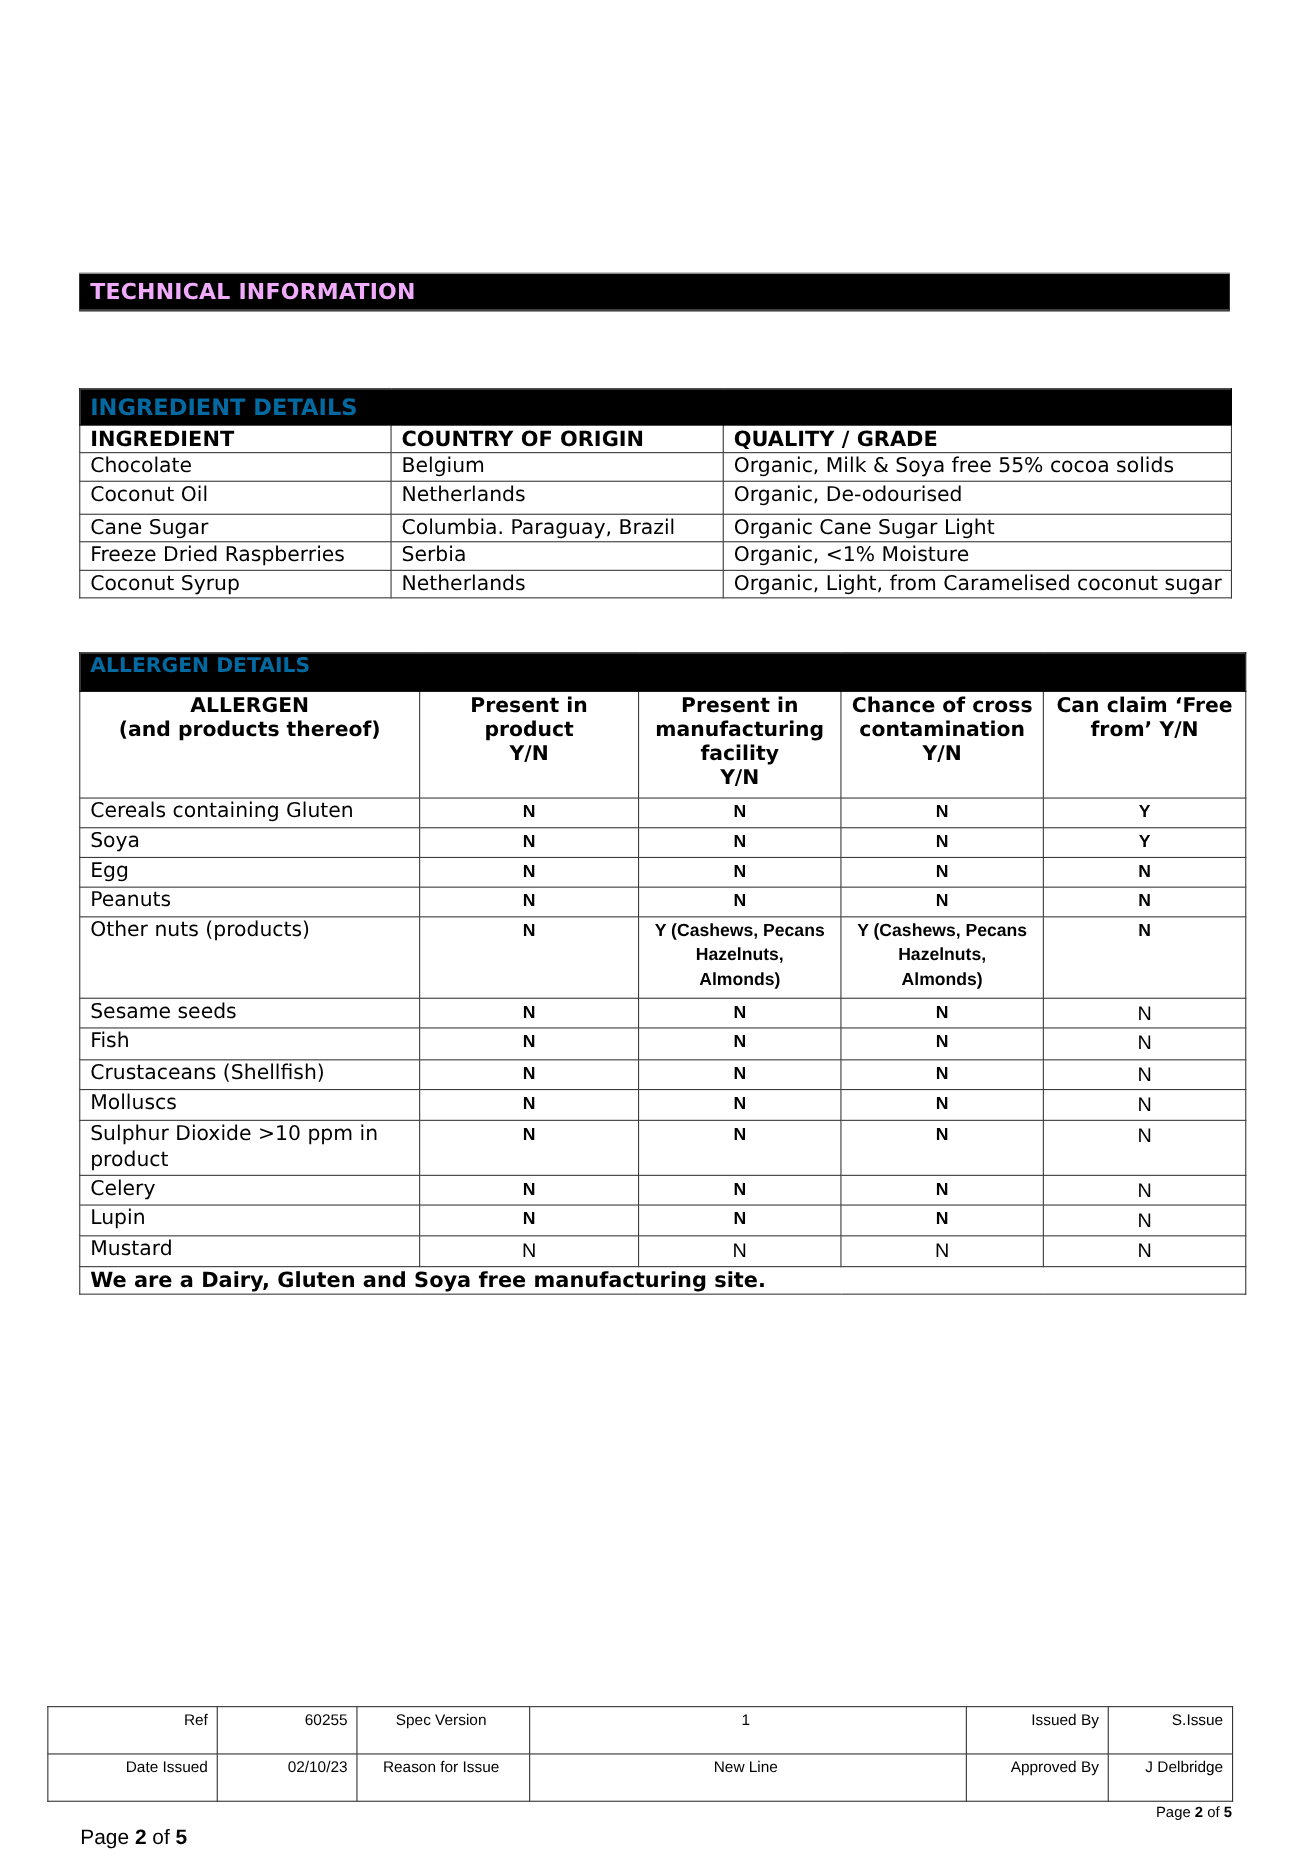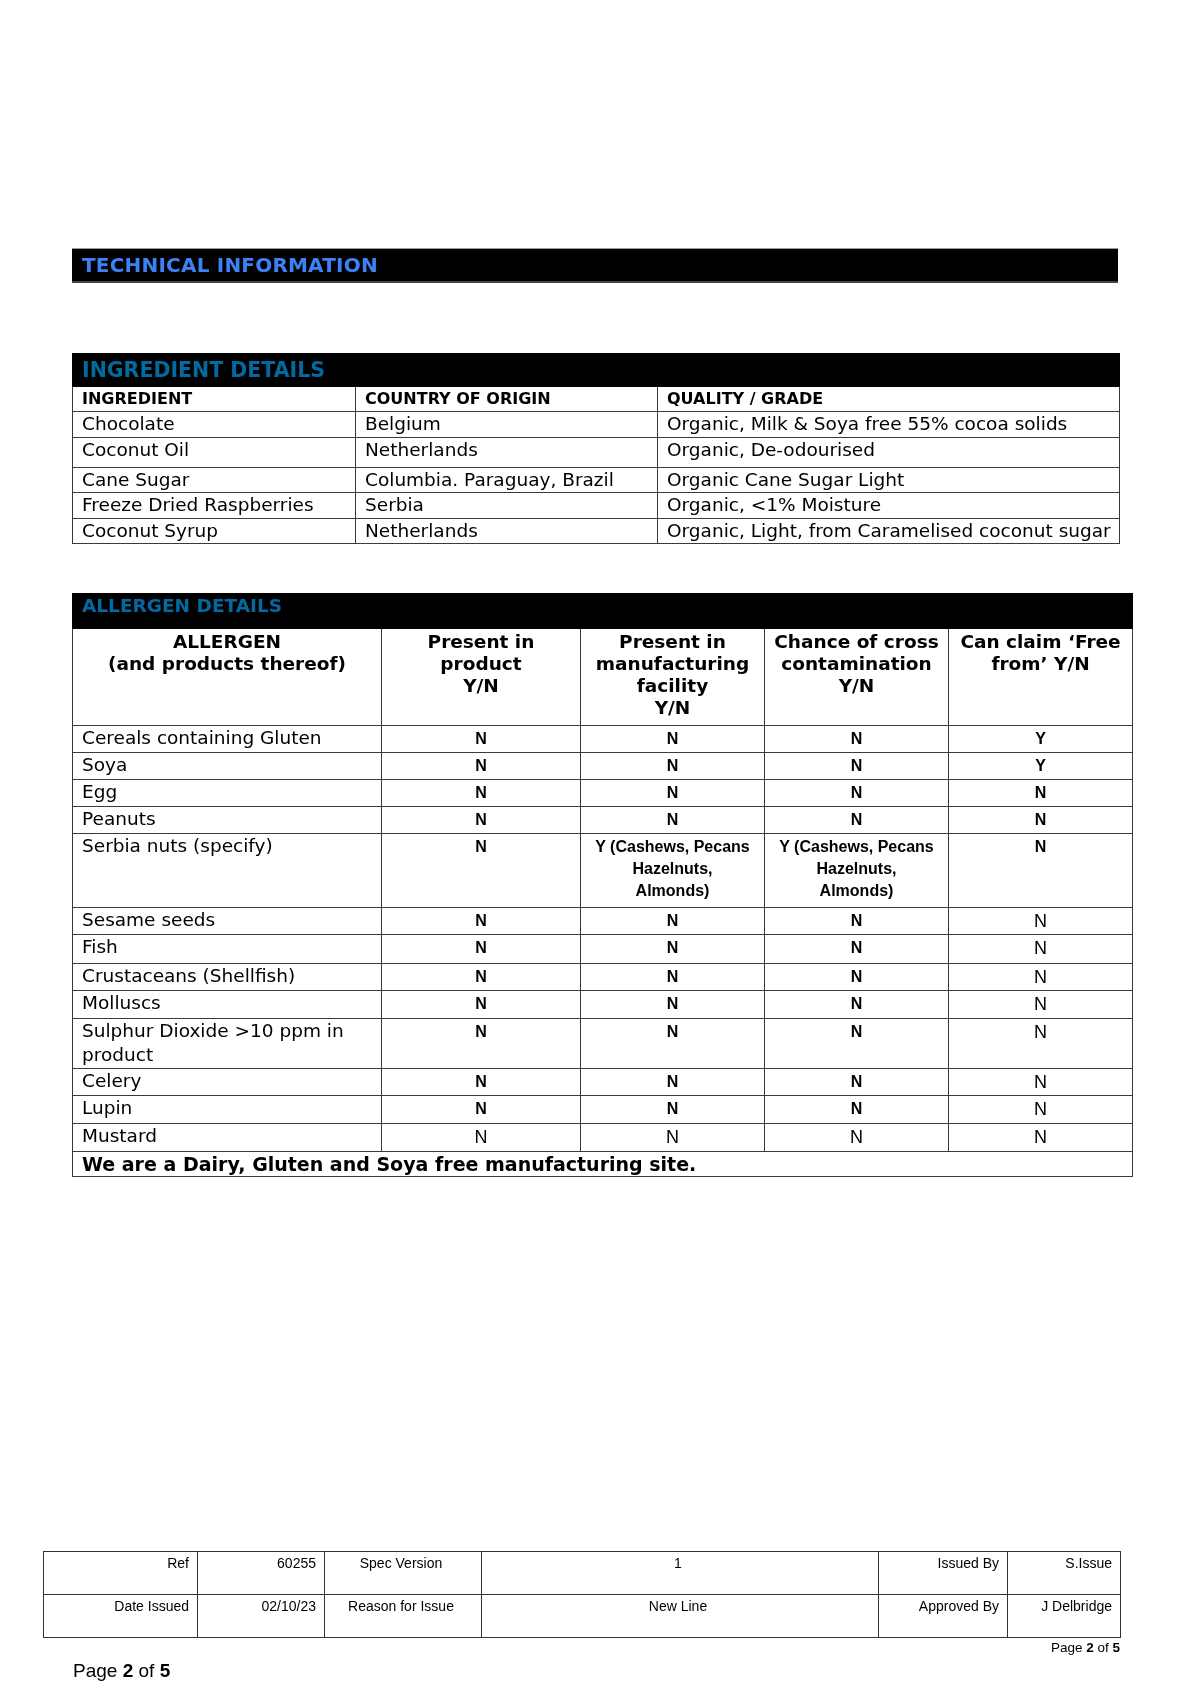--- a/index.html
+++ b/index.html
@@ -1,23 +1,23 @@
 <!DOCTYPE html>
 <html><head>
 <meta charset="utf-8">
 <style>
   html, body { margin: 0; padding: 0; background: #ffffff; }
   body { width: 1191px; height: 1684px; position: relative; overflow: hidden; font-family: "DejaVu Sans", sans-serif; color: #000; }
   .abs { position: absolute; box-sizing: border-box; }
-  .banner { background: #000; color: #3b82f6; font-weight: bold; border-top: 1px solid #999; border-bottom: 2px solid #444; }
+  .banner { background: #000; color: #f0abfc; font-weight: bold; border-top: 1px solid #999; border-bottom: 2px solid #444; }
   .banner span { position: absolute; left: 10px; top: 50%; transform: translateY(-50%); font-size: 20px; letter-spacing: 0.2px; }
   table { border-collapse: collapse; table-layout: fixed; }
   td, th { border: 1.5px solid #3a3a3a; box-sizing: border-box; padding: 0 0 0 9px; vertical-align: top; overflow: hidden; white-space: nowrap; }
   .ing td { font-size: 18.5px; line-height: 24px; }
-  .ing .hdr td { font-weight: bold; font-size: 16px; }
+  .ing .hdr td { font-weight: bold; font-size: 19px; }
   .titlebar td { background: #000; color: #0369a1; font-weight: bold; font-size: 20.5px; border-color: #000; line-height: 32px; }
   .alg td { font-size: 18.5px; line-height: 24px; }
   .alg .colhdr td { font-weight: bold; text-align: center; padding: 0; line-height: 22px; font-size: 18.5px; white-space: normal; padding-top: 2px; }
   .alg td.v { text-align: center; padding: 0; font-size: 16px; font-weight: bold; font-family: "Liberation Sans", sans-serif; line-height: 26px; }
   .alg td.v.plain { font-weight: normal; font-size: 18px; }
   .alg td.v.multi { white-space: normal; line-height: 22px; padding-top: 2px; font-size: 16px; }
   .alg td.note { font-weight: bold; font-size: 19px; line-height: 24px; }
   .footer td { border: 1.5px solid #333; font-family: "Liberation Sans", sans-serif; font-size: 14px; padding: 3px 8px 0 4px; line-height: 16px; vertical-align: top; }
   .footer td.r { text-align: right; }
   .footer td.c { text-align: center; }
@@ -131,21 +131,21 @@
 
   <tr style="height:25px;">
     <td>Peanuts</td>
     <td class="v">N</td>
     <td class="v">N</td>
     <td class="v">N</td>
     <td class="v">N</td>
   </tr>
 
   <tr style="height:74px;">
-    <td>Serbia nuts (specify)</td>
+    <td>Other nuts (products)</td>
     <td class="v">N</td>
     <td class="v multi" style="white-space:pre-line;">Y (Cashews, Pecans
 Hazelnuts,
 Almonds)</td>
     <td class="v multi" style="white-space:pre-line;">Y (Cashews, Pecans
 Hazelnuts,
 Almonds)</td>
     <td class="v">N</td>
   </tr>
 

